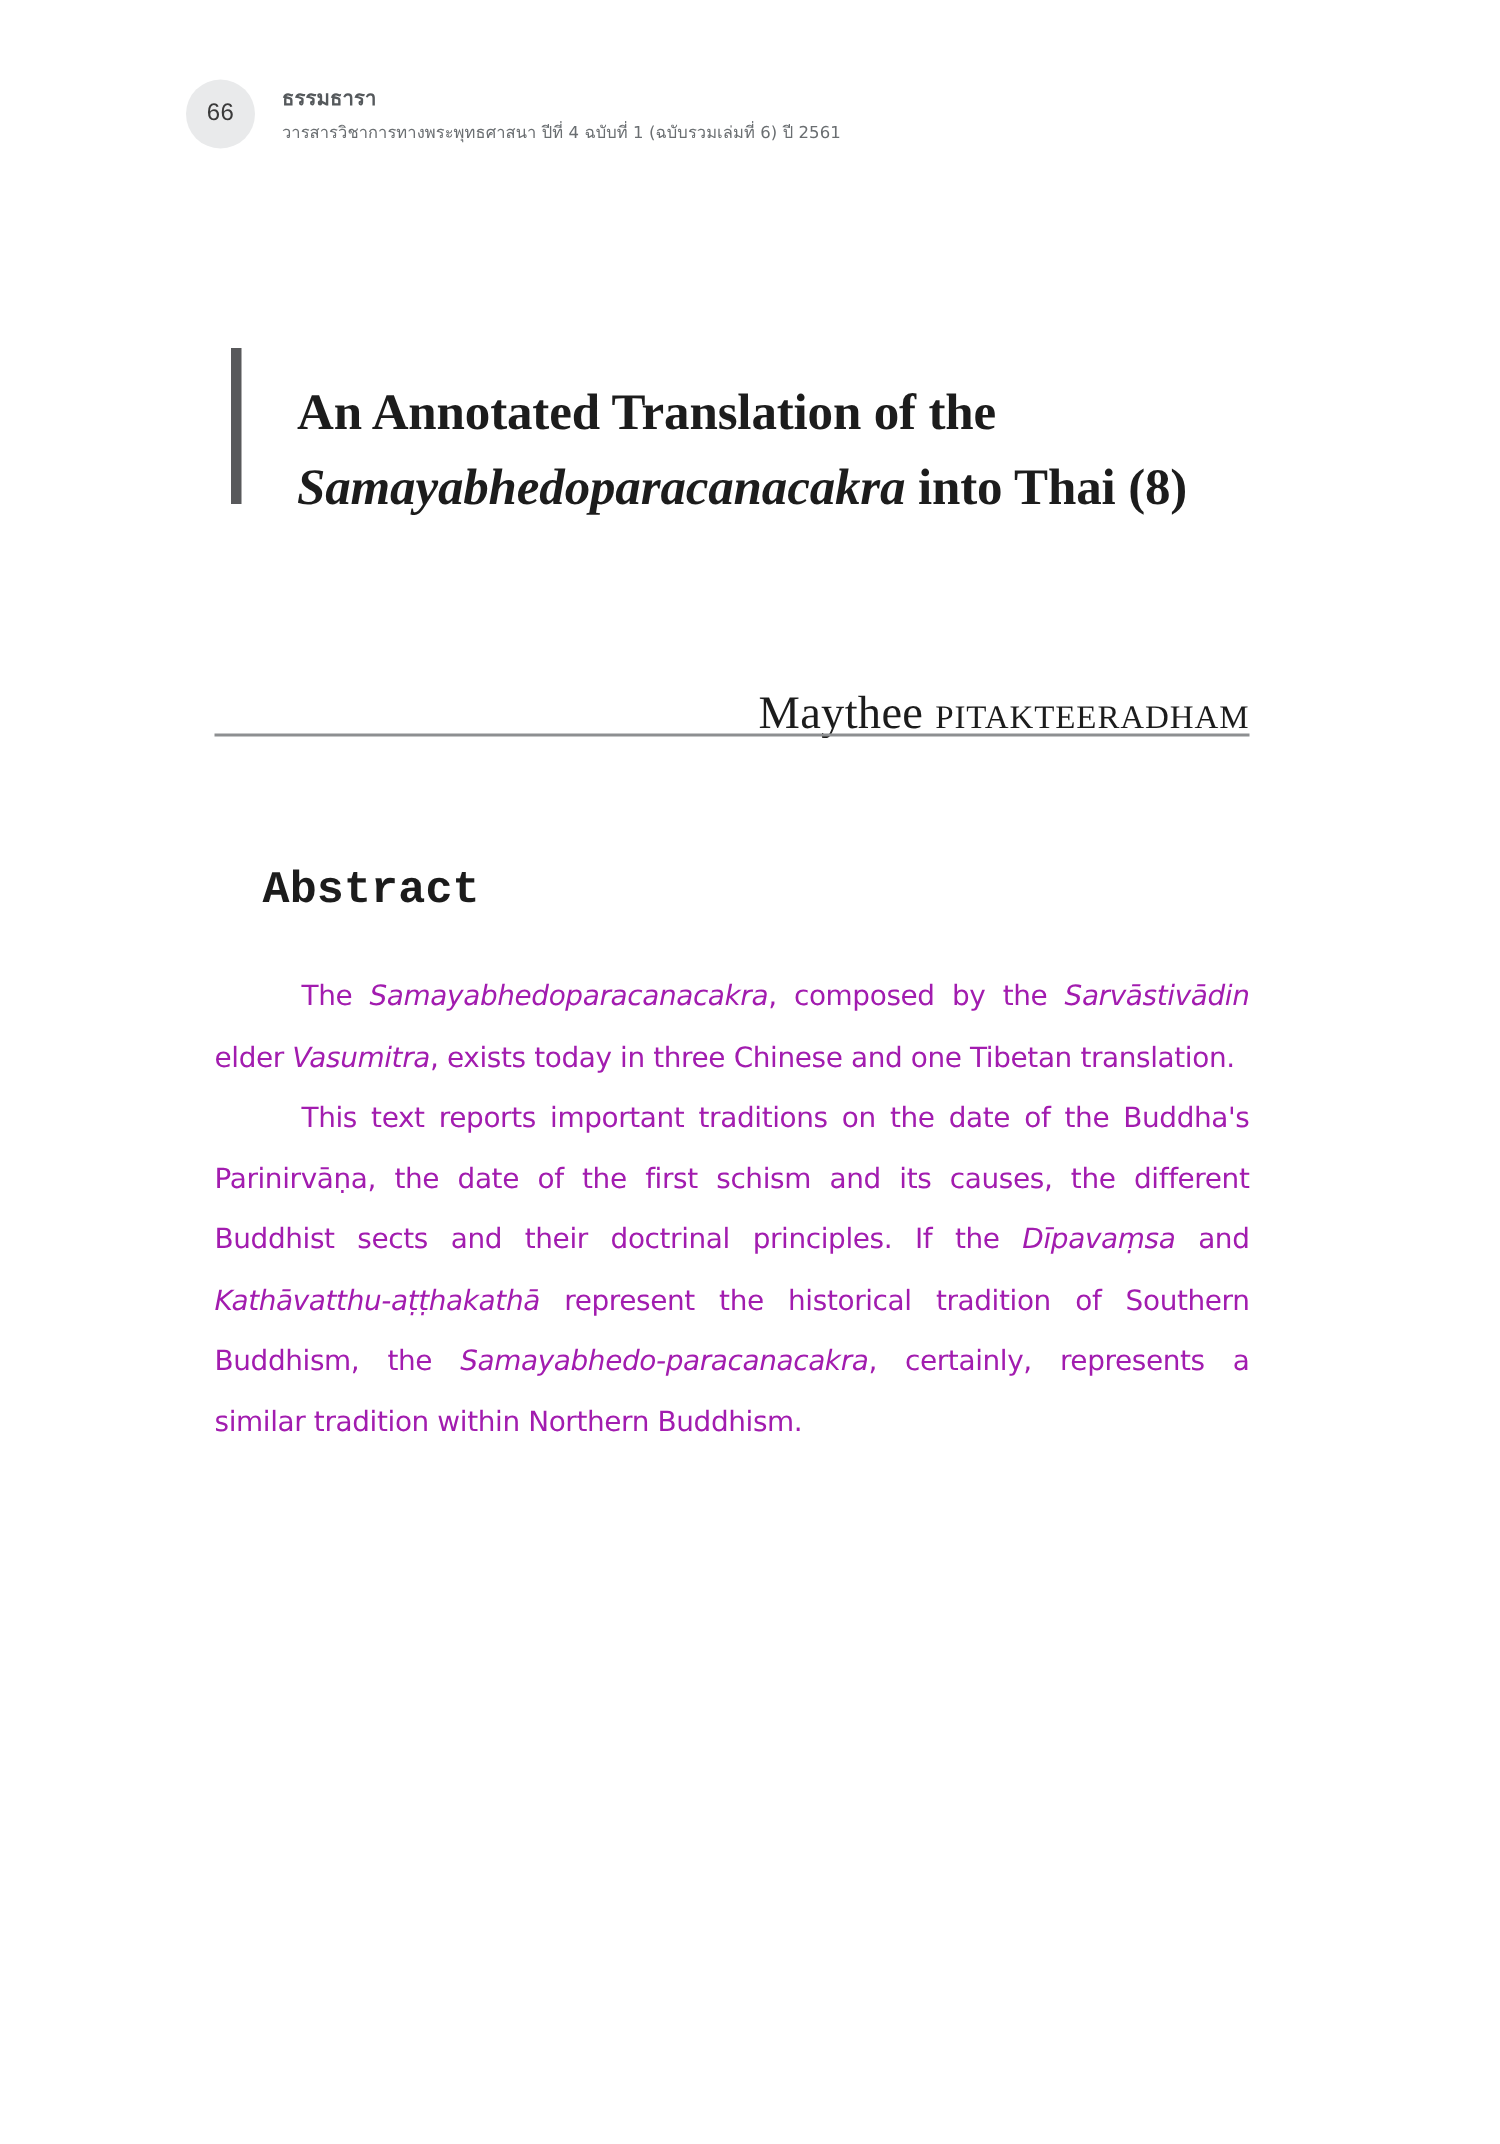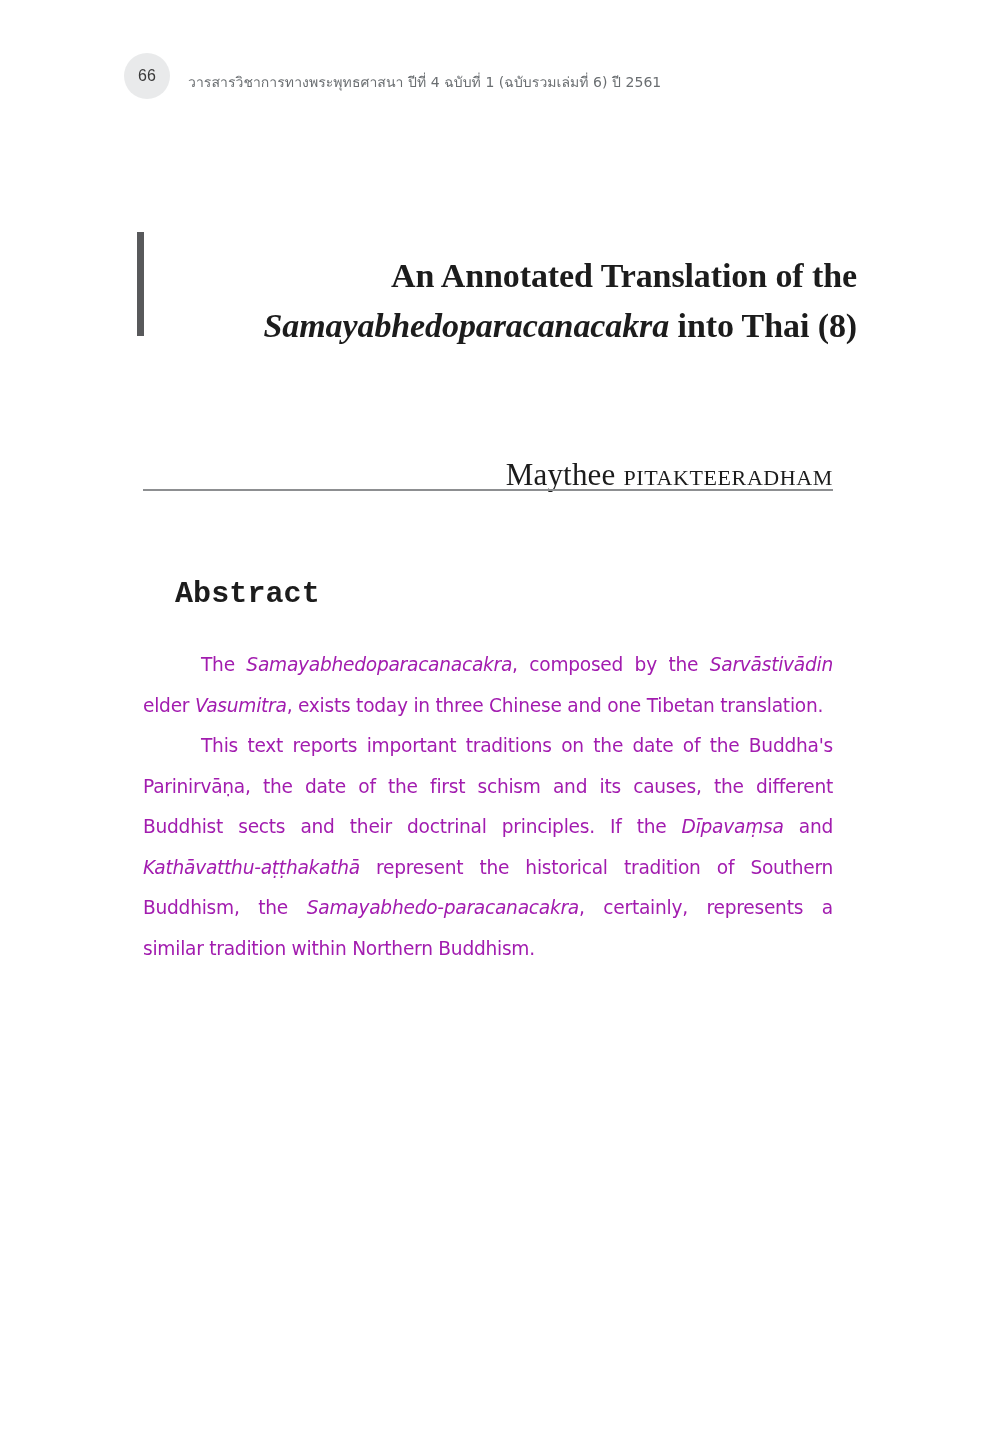--- a/index.html
+++ b/index.html
@@ -59,35 +59,34 @@
   .journal-name {
     font-family: "DejaVu Sans", sans-serif;
     font-size: 13.5px;
     font-weight: bold;
     color: #55595c;
     line-height: 1.45;
     letter-spacing: 0.1px;
   }
   .journal-issue {
     font-family: "DejaVu Sans", sans-serif;
-    font-size: 14px;
+    font-size: 11px;
     font-weight: normal;
     color: #6a6e71;
     line-height: 1.6;
     letter-spacing: 0.05px;
-    margin-top: 14px;
+    margin-top: 3px;
   }
 
   
   .title-block {
     position: absolute;
-    left: 137px;
+    left: 154px;
     top: 228px;
     width: 720px;
-    text-align: right;
   }
   .title-rule {
     position: absolute;
     left: 0;
     top: 4px;
     width: 7px;
     height: 104px;
     background: #58595b;
   }
   .title-text {
@@ -168,20 +167,21 @@
 </head>
 <body>
 
 <div class="page">
 
   <div class="header">
     <div class="page-number-badge">
       <span class="num">66</span>
     </div>
     <div class="header-text">
+      <div class="journal-name">ธรรมธารา</div>
       <div class="journal-issue">วารสารวิชาการทางพระพุทธศาสนา ปีที่ 4 ฉบับที่ 1 (ฉบับรวมเล่มที่ 6) ปี 2561</div>
     </div>
   </div>
 
   <div class="title-block">
     <div class="title-rule"></div>
     <h1 class="title-text">
       <span>An Annotated Translation of the</span><br>
       <em>Samayabhedoparacanacakra</em><span> into Thai (8)</span>
     </h1>

